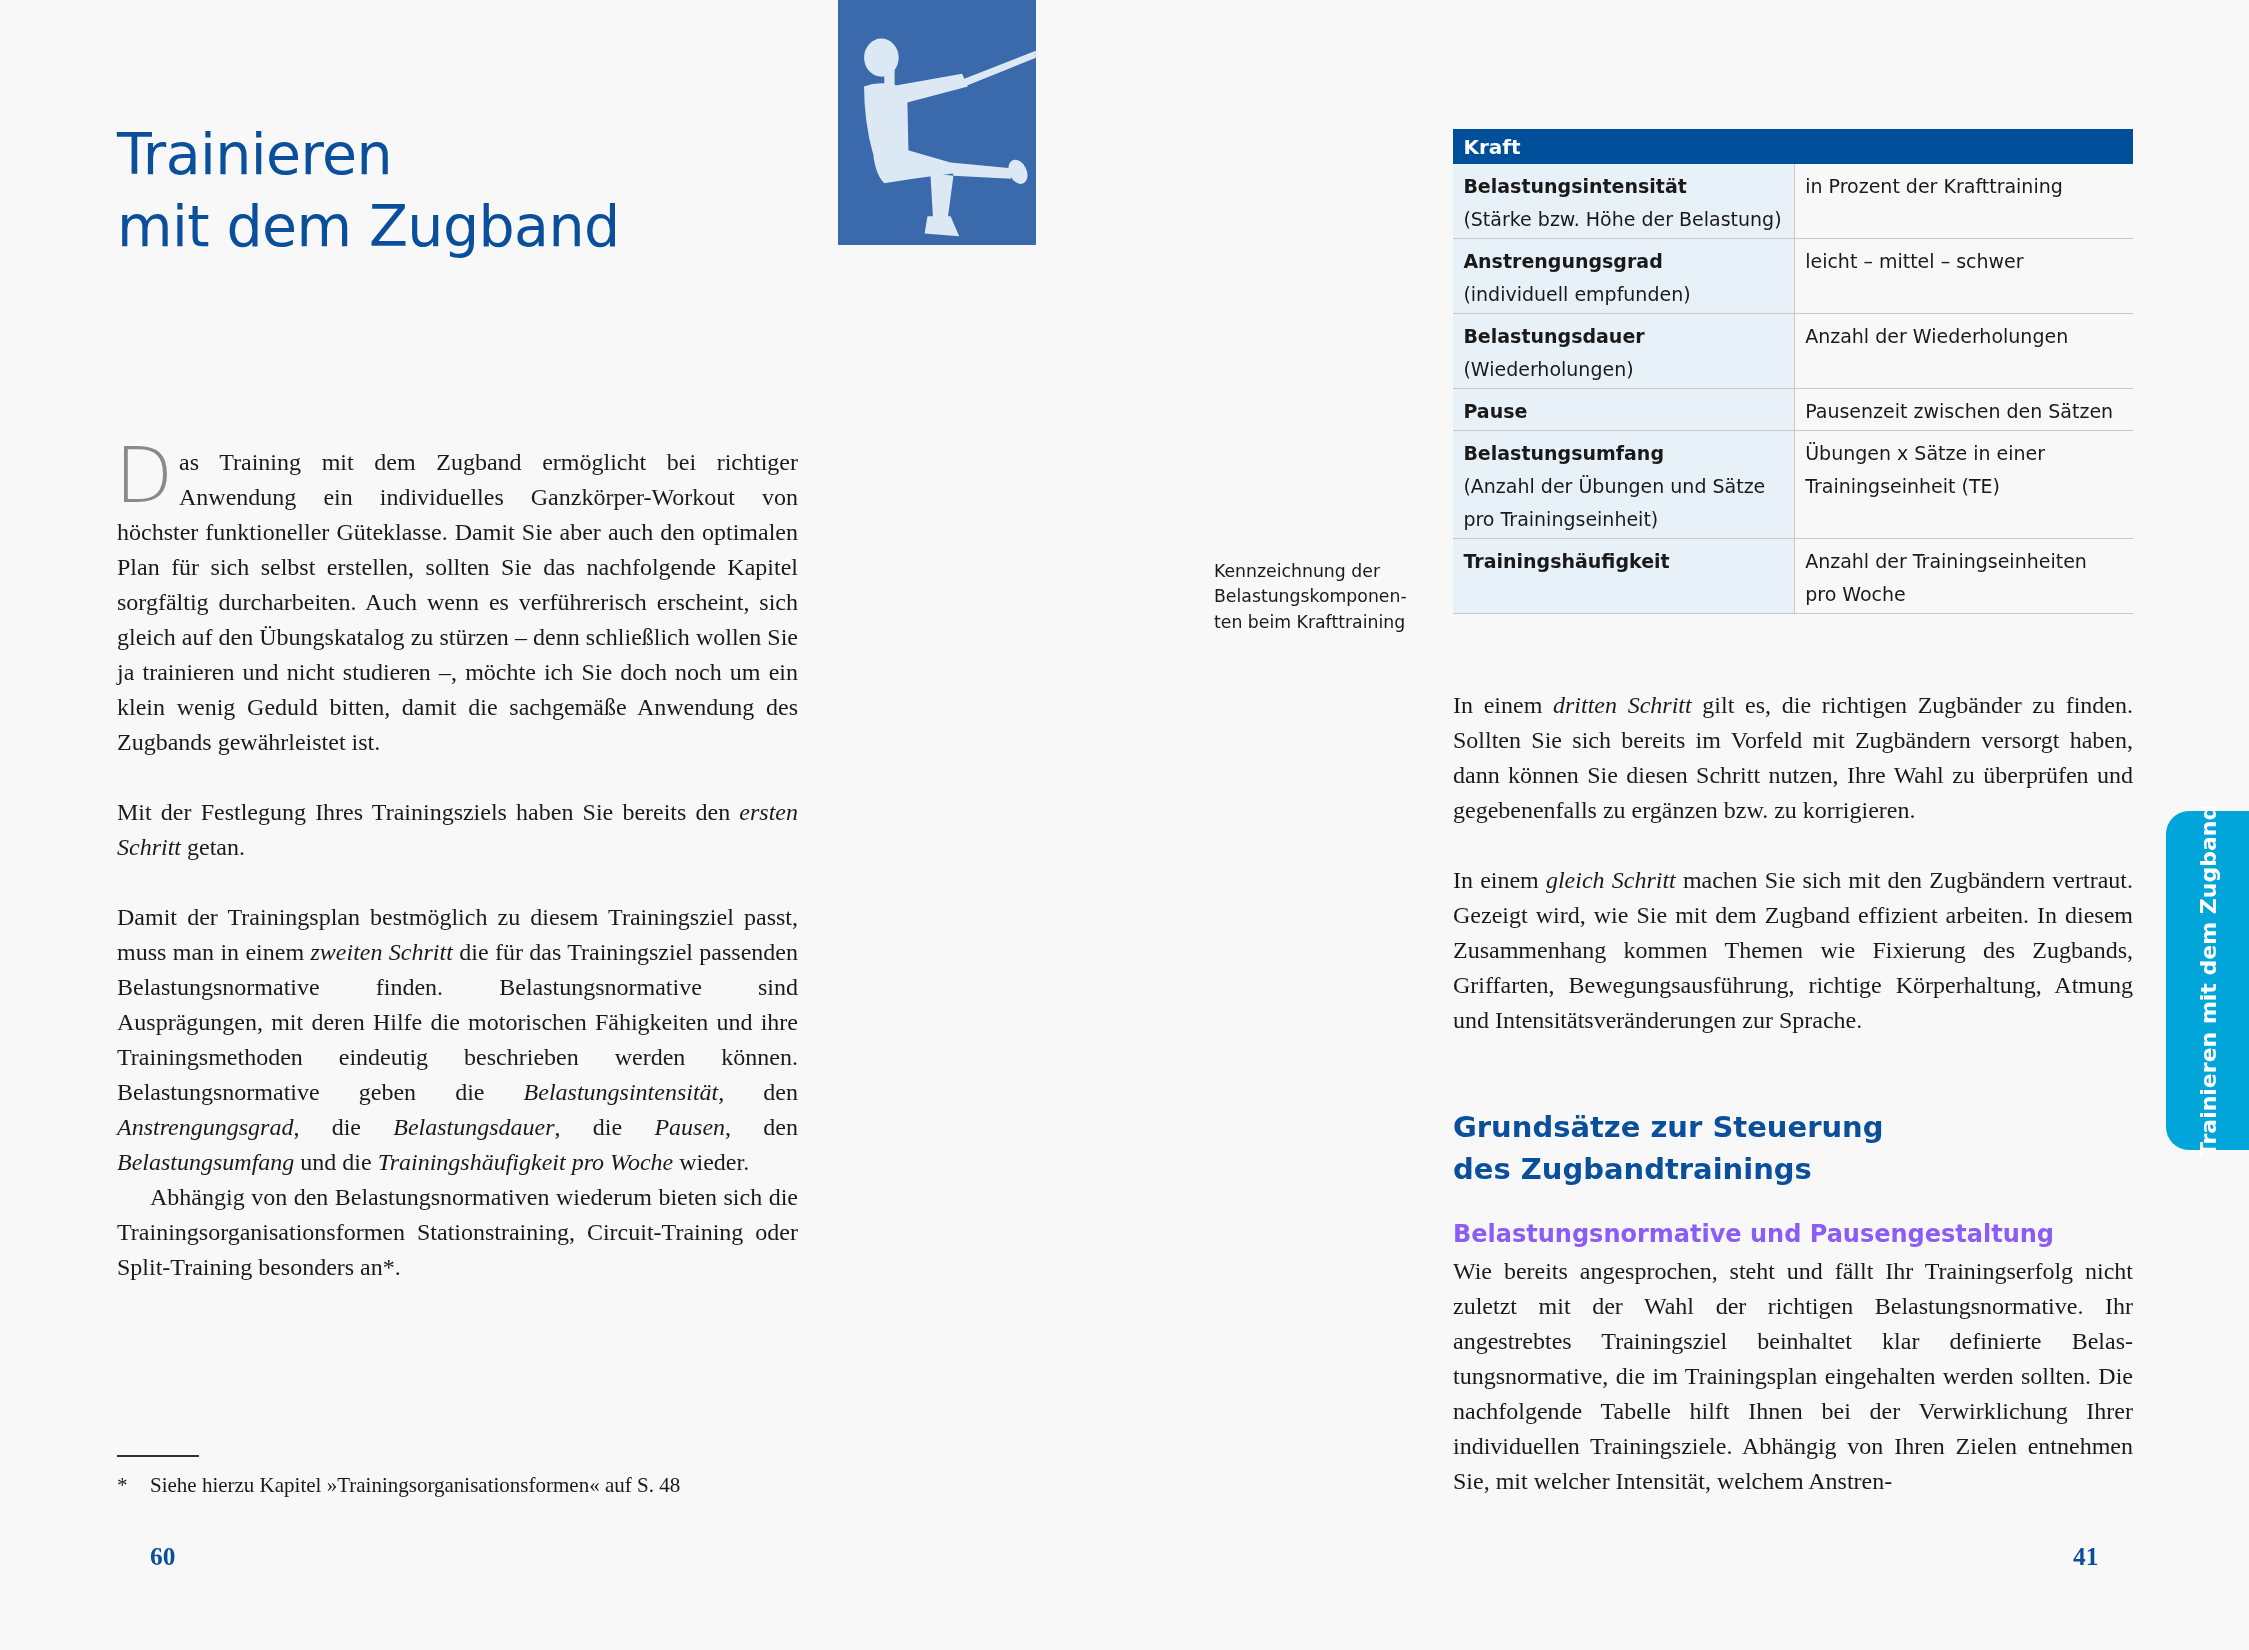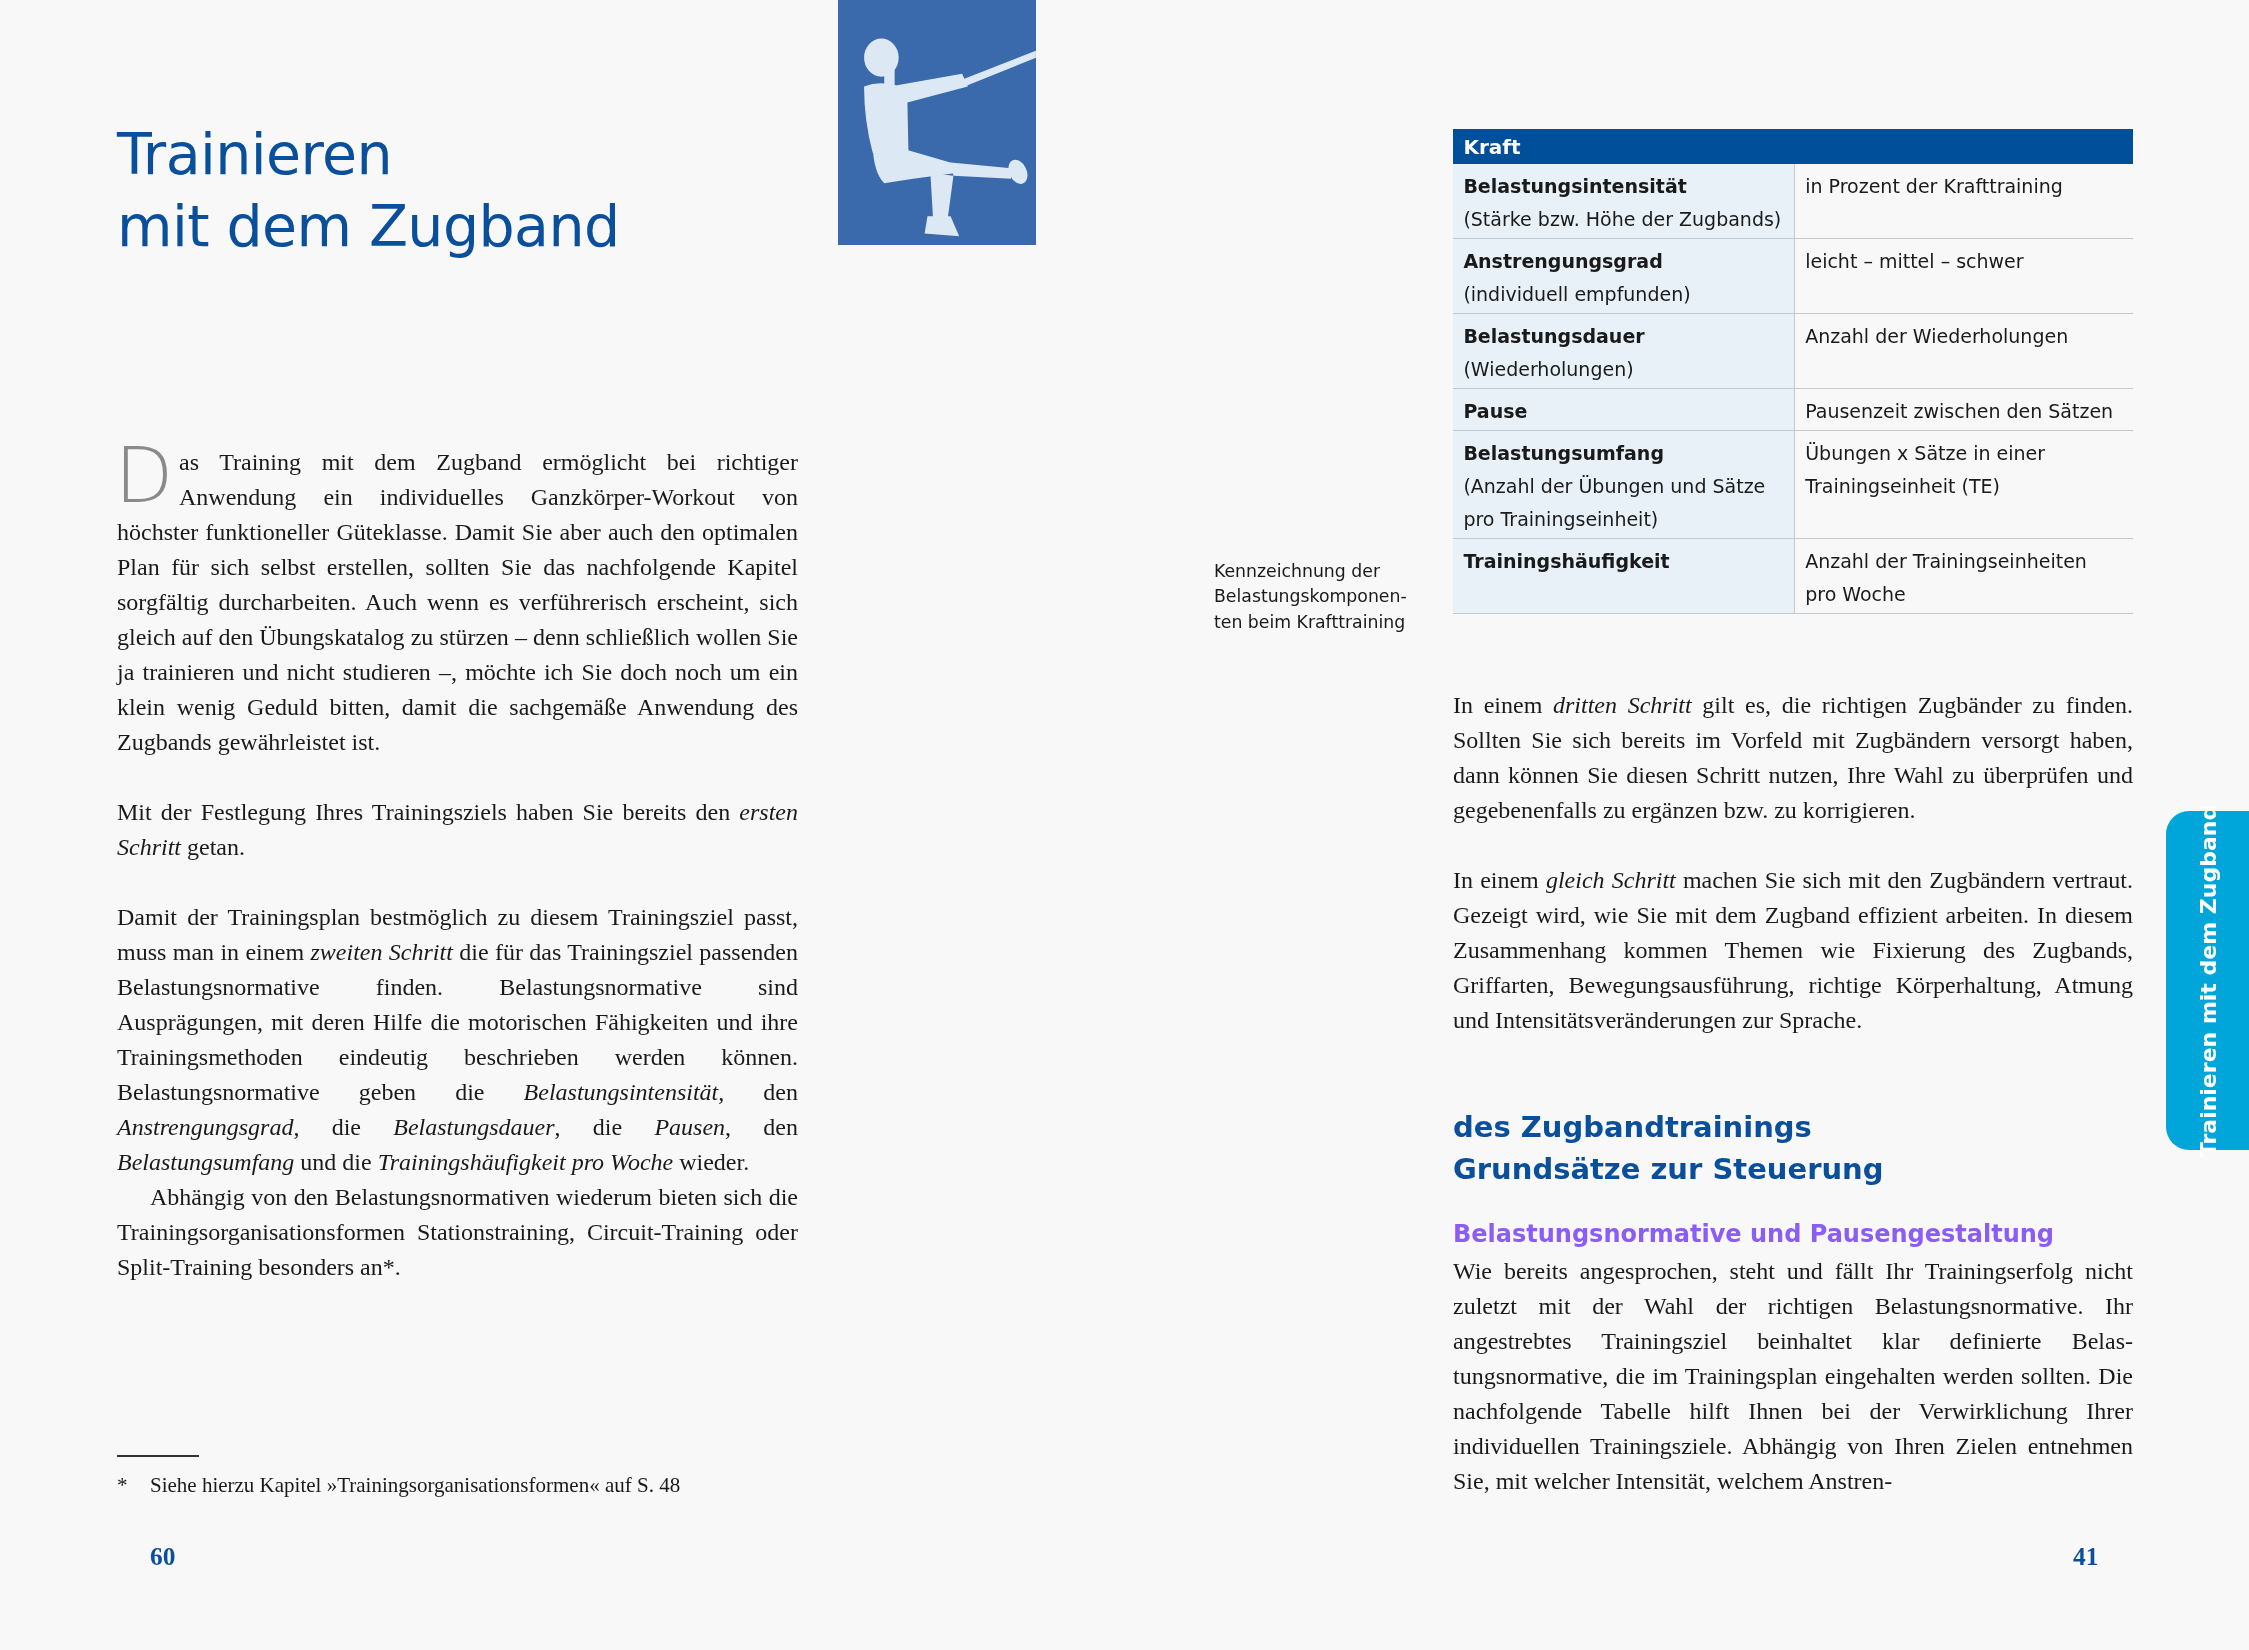--- a/index.html
+++ b/index.html
@@ -81,21 +81,21 @@
 <div class="abs caption sans">Kennzeichnung der Belastungskomponen­ten beim Krafttraining</div>
 
 <table class="kraft">
   <thead>
     <tr>
         <th colspan="2">Kraft</th>
       </tr>
   </thead>
   <tbody id="kraft-body">
       <tr>
-        <td class="k"><b>Belastungsintensität</b><div>(Stärke bzw. Höhe der Zugbands)</div></td>
+        <td class="k"><b>Belastungsintensität</b><div>(Stärke bzw. Höhe der Belastung)</div></td>
         <td>in Prozent der Krafttraining</td>
       </tr>
       <tr>
         <td class="k"><b>Anstrengungsgrad</b><div>(individuell empfunden)</div></td>
         <td>leicht – mittel – schwer</td>
       </tr>
       <tr>
         <td class="k"><b>Belastungsdauer</b><div>(Wiederholungen)</div></td>
         <td>Anzahl der Wiederholungen</td>
       </tr>
@@ -114,22 +114,22 @@
     </tbody>
 </table>
 
 <div class="abs right-col body-text" style="top:688px;">
   <p><span>In einem </span><em>dritten Schritt</em><span> gilt es, die richtigen Zugbänder zu fin­den. Sollten Sie sich bereits im Vorfeld mit Zugbändern versorgt haben, dann können Sie diesen Schritt nutzen, Ihre Wahl zu überprüfen und gegebenenfalls zu ergänzen bzw. zu korrigieren.</span></p>
   <div class="gap"></div>
   <p><span>In einem </span><em>gleich Schritt</em><span> machen Sie sich mit den Zugbändern vertraut. Gezeigt wird, wie Sie mit dem Zugband effizient arbei­ten. In diesem Zusammenhang kommen Themen wie Fixierung des Zugbands, Griffarten, Bewegungsausführung, richtige Kör­perhaltung, Atmung und Intensitätsveränderungen zur Sprache.</span></p>
 </div>
 
 <div class="abs h2 sans">
+  <div>Grundsätze zur Steuerung</div>
   <div>des Zugbandtrainings</div>
-  <div>Grundsätze zur Steuerung</div>
 </div>
 <div class="abs h3 sans">Belastungsnormative und Pausengestaltung</div>
 <div class="abs right-col body-text" style="top:1254px;">Wie bereits angesprochen, steht und fällt Ihr Trainingserfolg nicht zuletzt mit der Wahl der richtigen Belastungsnormative. Ihr angestrebtes Trainingsziel beinhaltet klar definierte Belas­tungsnormative, die im Trainingsplan eingehalten werden soll­ten. Die nachfolgende Tabelle hilft Ihnen bei der Verwirkli­chung Ihrer individuellen Trainingsziele. Abhängig von Ihren Zielen entnehmen Sie, mit welcher Intensität, welchem Anstren-</div>
 
 <div class="abs side-tab">
   <span>Trainieren mit dem Zugband</span>
 </div>
 <div class="abs pagenum" style="left:2073px; top:1542px;">41</div>
 
 

